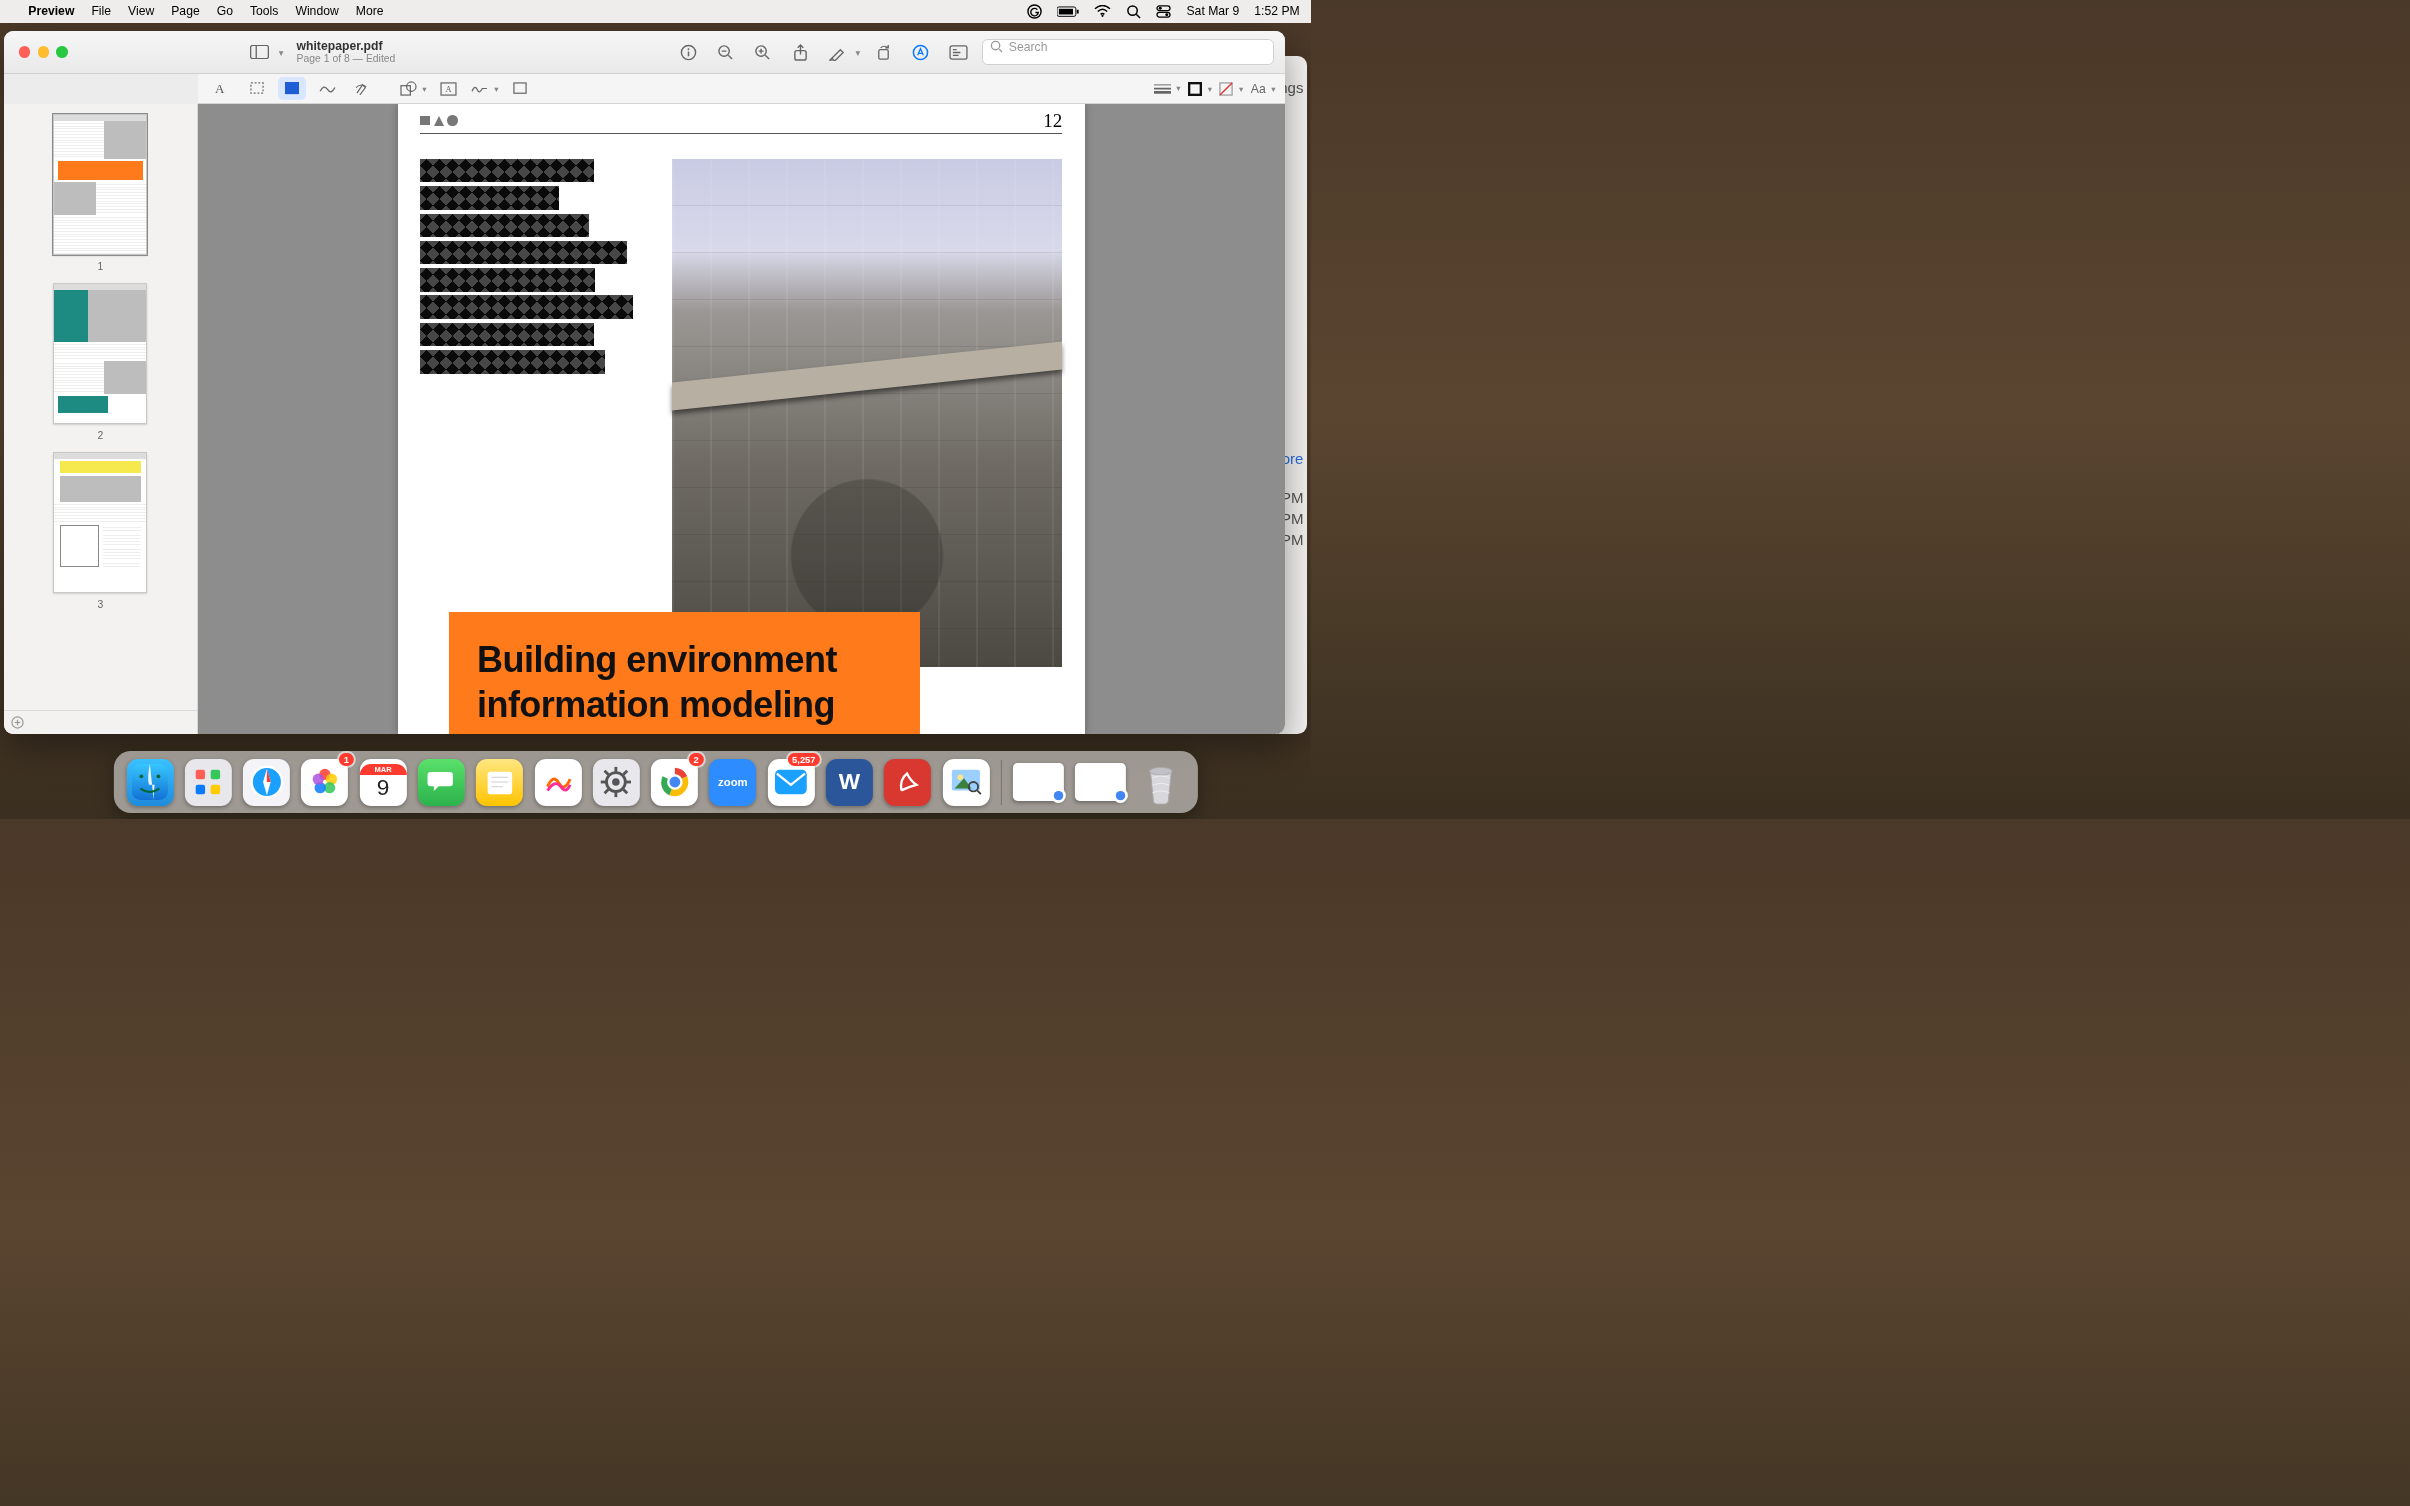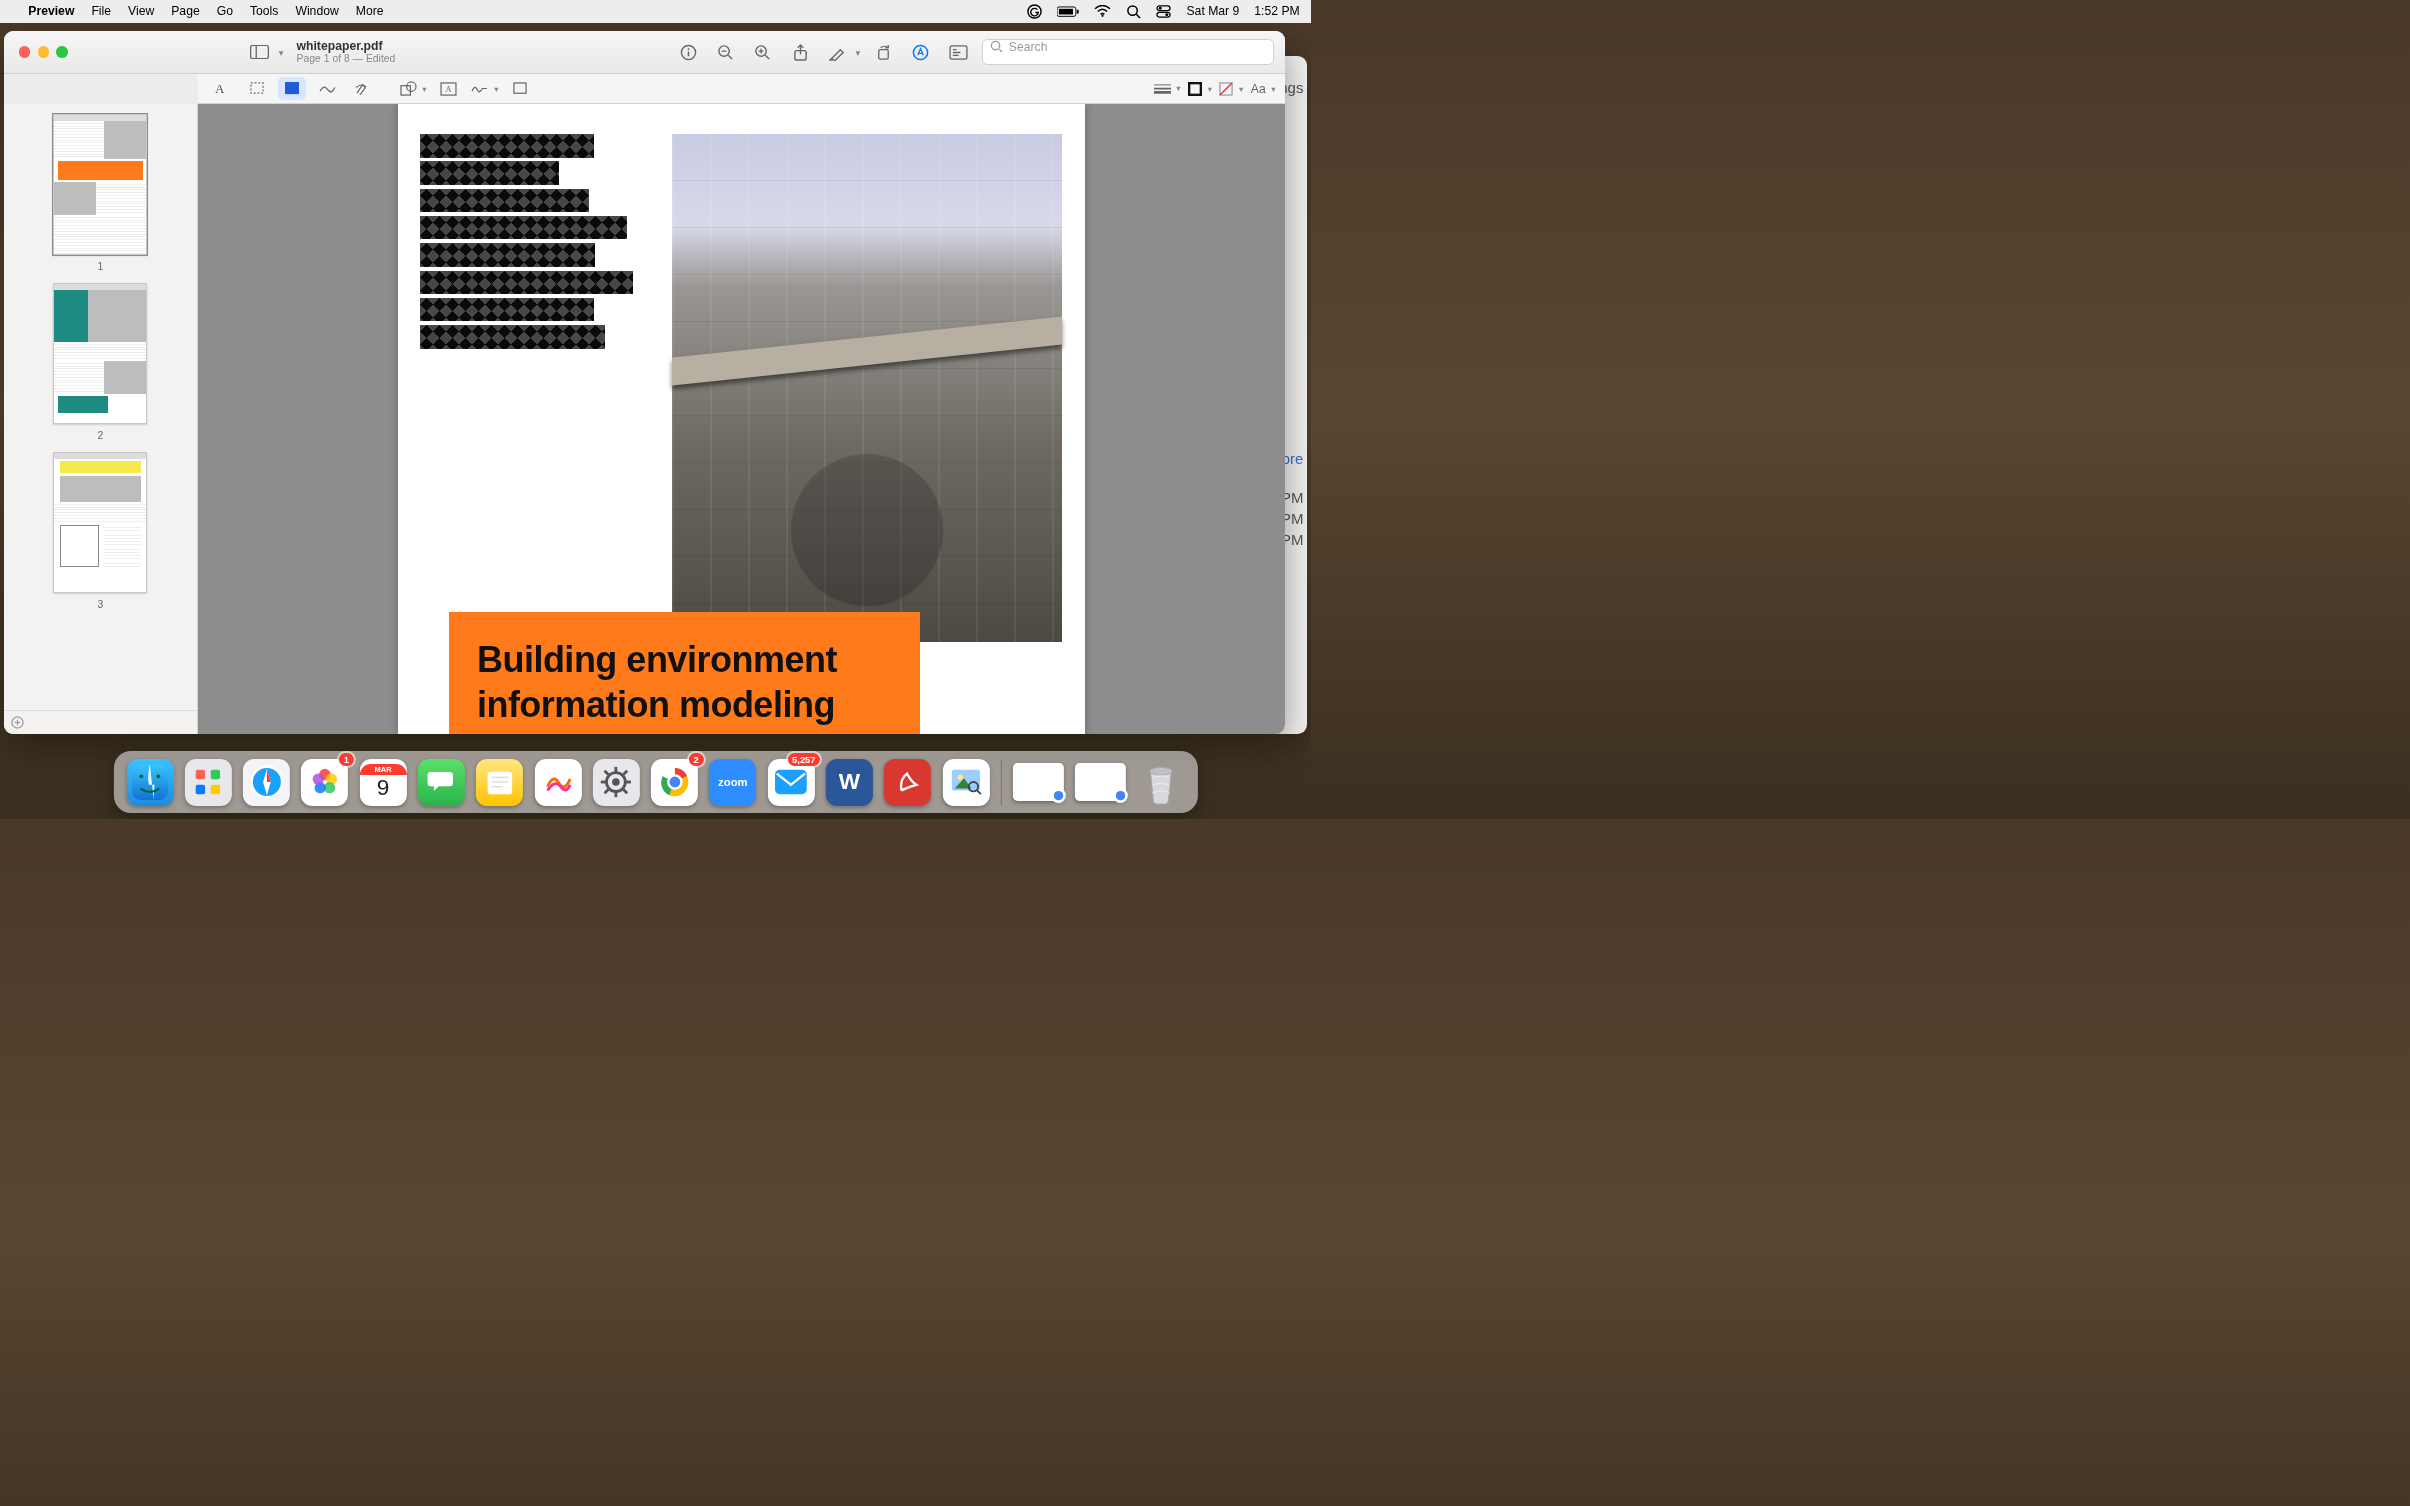--- a/index.html
+++ b/index.html
@@ -564,20 +564,28 @@
               <circle cx="7" cy="7" r="6" fill="none" stroke="#999" stroke-width="1.3"></circle>
               <line x1="7" y1="4" x2="7" y2="10" stroke="#999" stroke-width="1.3"></line>
               <line x1="4" y1="7" x2="10" y2="7" stroke="#999" stroke-width="1.3"></line>
             </svg>
           </span>
       </div>
     </div>
 
     <div class="page-area">
       <div class="page">
+        <div class="page-hdr">
+          <div class="shapes">
+            <span class="shp-sq"></span>
+              <span class="shp-tr"></span>
+              <span class="shp-ci"></span>
+          </div>
+          <div class="page-num">12</div>
+        </div>
 
         <div class="page-body">
           <div class="col-left">
             <div class="redactions">
               <div class="redact" style="width:174px"></div>
               <div class="redact" style="width:139px"></div>
               <div class="redact" style="width:169px"></div>
               <div class="redact" style="width:207px"></div>
               <div class="redact" style="width:175px"></div>
               <div class="redact" style="width:213px"></div>

